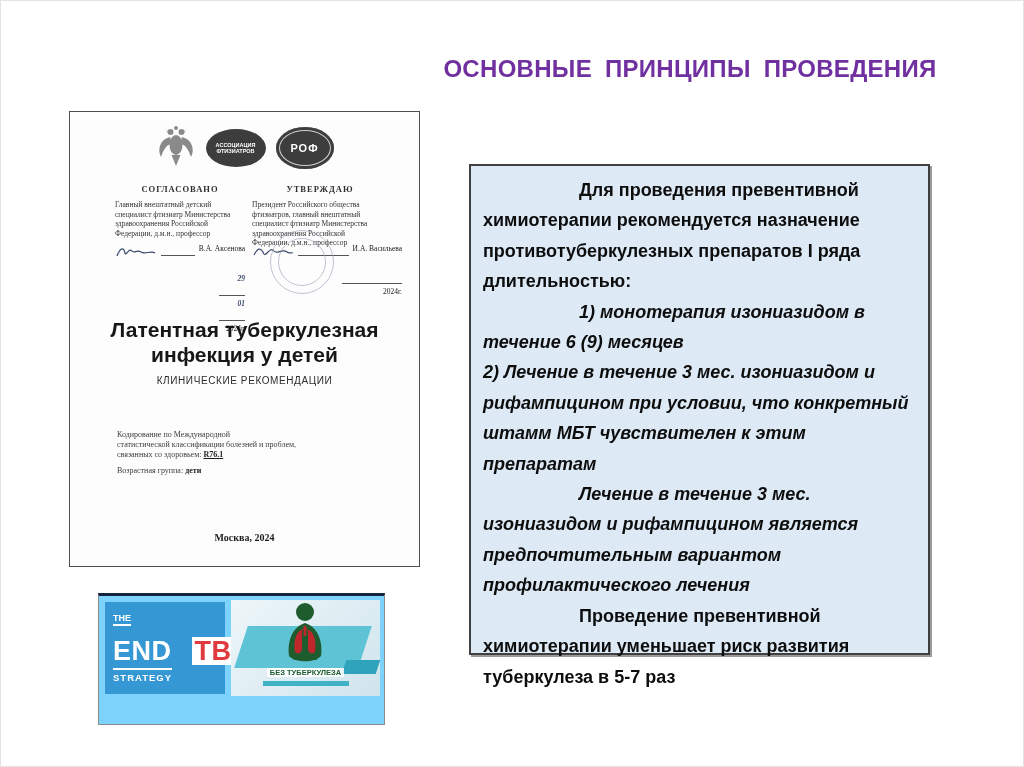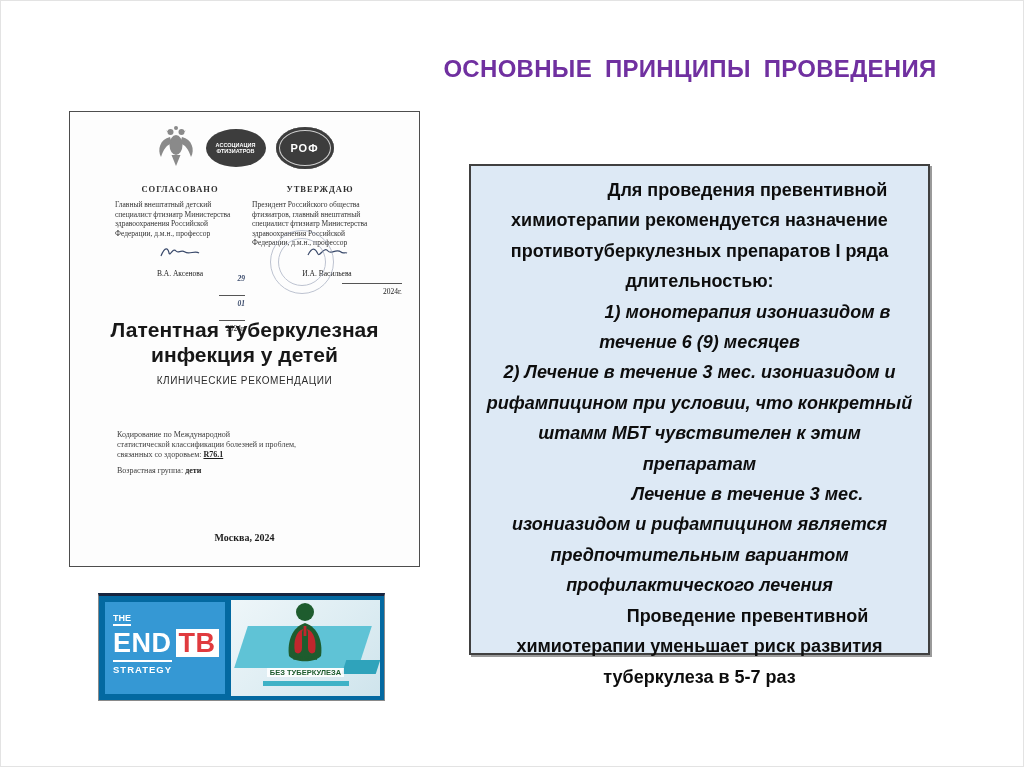--- a/index.html
+++ b/index.html
@@ -24,21 +24,21 @@
     font-weight:bold; letter-spacing:1px; color:#2e2e2e; }
   .approve-left { left:45px; width:130px; text-align:center; }
   .approve-right { left:180px; width:140px; text-align:center; }
   .official { position:absolute; top:88px; width:125px; font-family:"Liberation Serif", serif;
     font-size:7.5px; line-height:9.5px; color:#333; }
   .official-left { left:45px; }
   .official-right { left:182px; }
   .sigrow { position:absolute; top:132px; height:60px; font-family:"Liberation Serif", serif; font-size:7.5px; color:#222; }
   .sig-left { left:45px; width:130px; }
   .sig-right { left:182px; width:150px; }
-  .sigline { display:flex; align-items:center; gap:4px; height:22px;flex-direction:column; }
+  .sigline { display:flex; align-items:flex-start; gap:4px; height:22px; }
   .squiggle { flex:0 0 auto; }
   .underl { border-bottom:1px solid #555; flex:1; height:12px; }
   .dateline { margin-top:8px; display:flex; align-items:flex-end; gap:3px;flex-direction:column; }
   .hand { color:#3a4a6b; font-style:italic; font-weight:bold; }
   .dash { border-bottom:1px solid #555; width:26px; height:10px; }
   .stamp { position:absolute; left:18px; top:-14px; width:64px; height:64px; border:1px solid #9aa3b8;
     border-radius:50%; opacity:.65; }
   .stamp::after { content:""; position:absolute; left:7px; top:7px; right:7px; bottom:7px;
     border:1px solid #9aa3b8; border-radius:50%; }
   .doc-title { position:absolute; top:205px; left:0; width:100%; text-align:center;
@@ -47,44 +47,44 @@
     font-size:10px; letter-spacing:.6px; color:#2c2c2c; }
   .coding { position:absolute; left:47px; top:318px; width:235px; font-family:"Liberation Serif", serif;
     font-size:8px; line-height:10px; color:#3b3b3b; }
   .coding b { color:#1d1d1d;text-decoration:underline; }
   .age { position:absolute; left:47px; top:354px; font-family:"Liberation Serif", serif; font-size:8px; color:#3b3b3b; }
   .age b { color:#1d1d1d; }
   .city { position:absolute; top:420px; left:0; width:100%; text-align:center;
     font-family:"Liberation Serif", serif; font-size:10px; font-weight:bold; color:#1d1d1d; }
 
   
-  .endtb { position:absolute; left:97px; top:592px; width:287px; height:108px; background:#0369a1;
+  .endtb { position:absolute; left:97px; top:592px; width:287px; height:132px; background:#7dd3fc;
     border:1px solid #8a8a8a; border-top:3px solid #16243f; }
   .endtb-left { position:absolute; left:6px; top:6px; width:120px; height:92px; background:#3598d4;
     color:#fff; padding:5px 8px; }
   .endtb-the { font-size:9px; font-weight:bold; border-bottom:2px solid #fff; display:inline-block; padding-bottom:1px; }
-  .endtb-main { margin-top:2px; font-size:27px; font-weight:bold; line-height:30px; letter-spacing:.5px; display:flex; gap:4px; align-items:center; }
+  .endtb-main { margin-top:10px; font-size:27px; font-weight:bold; line-height:30px; letter-spacing:.5px; display:flex; gap:20px; align-items:center; }
   .endtb-tb { color:#e03a3e; background:#fff; padding:0 3px; line-height:28px; }
   .endtb-strategy { margin-top:2px; font-size:9.5px; font-weight:bold; letter-spacing:1px; border-top:2px solid #fff; display:inline-block; padding-top:2px; }
   .endtb-right { position:absolute; left:132px; top:4px; width:149px; height:96px;
     background:linear-gradient(135deg,#eef6f9 0%,#dcecf2 60%,#cfe4ec 100%); overflow:hidden; }
   .ribbon { position:absolute; left:10px; top:26px; width:124px; height:42px; background:#5fc3d6;
     transform:skewX(-18deg); }
   .ribbon-fold { position:absolute; right:2px; top:60px; width:34px; height:14px; background:#2fa3bb; transform:skewX(-18deg); }
   .lungs-wrap { position:absolute; left:50px; top:2px; width:48px; height:66px; }
   .endtb-caption { position:absolute; left:0; bottom:10px; width:100%; text-align:center; color:#1e5c2e; font-weight:bold; }
   .cap-life { font-size:6px; letter-spacing:.5px; }
   .cap-notb { font-size:7.5px; background:rgba(255,255,255,.85); display:inline-block; padding:0 3px; }
   .cap-bar { margin:2px auto 0; width:86px; height:5px; background:#3fb2c6; }
 
   
   .textbox { position:absolute; left:468px; top:163px; width:461px; height:491px;
     background:#dde9f5; border:2px solid #404040; box-shadow:2px 2px 0 #9a9a9a;
     padding:9px 12px 0 12px; font-size:18px; line-height:30.4px; font-weight:bold; }
-  .textbox p { margin:0; color:#0d0d0d;text-align:center; }
+  .textbox p { margin:0; color:#0d0d0d; }
   .indent { text-indent:96px; }
   .blue { color:#1F3864; font-style:italic; }
   .blk-i { color:#0d0d0d; font-style:italic; }
   .purple { color:#7030A0; }
 </style>
 </head>
 <body>
 
 <div class="slide">
 

